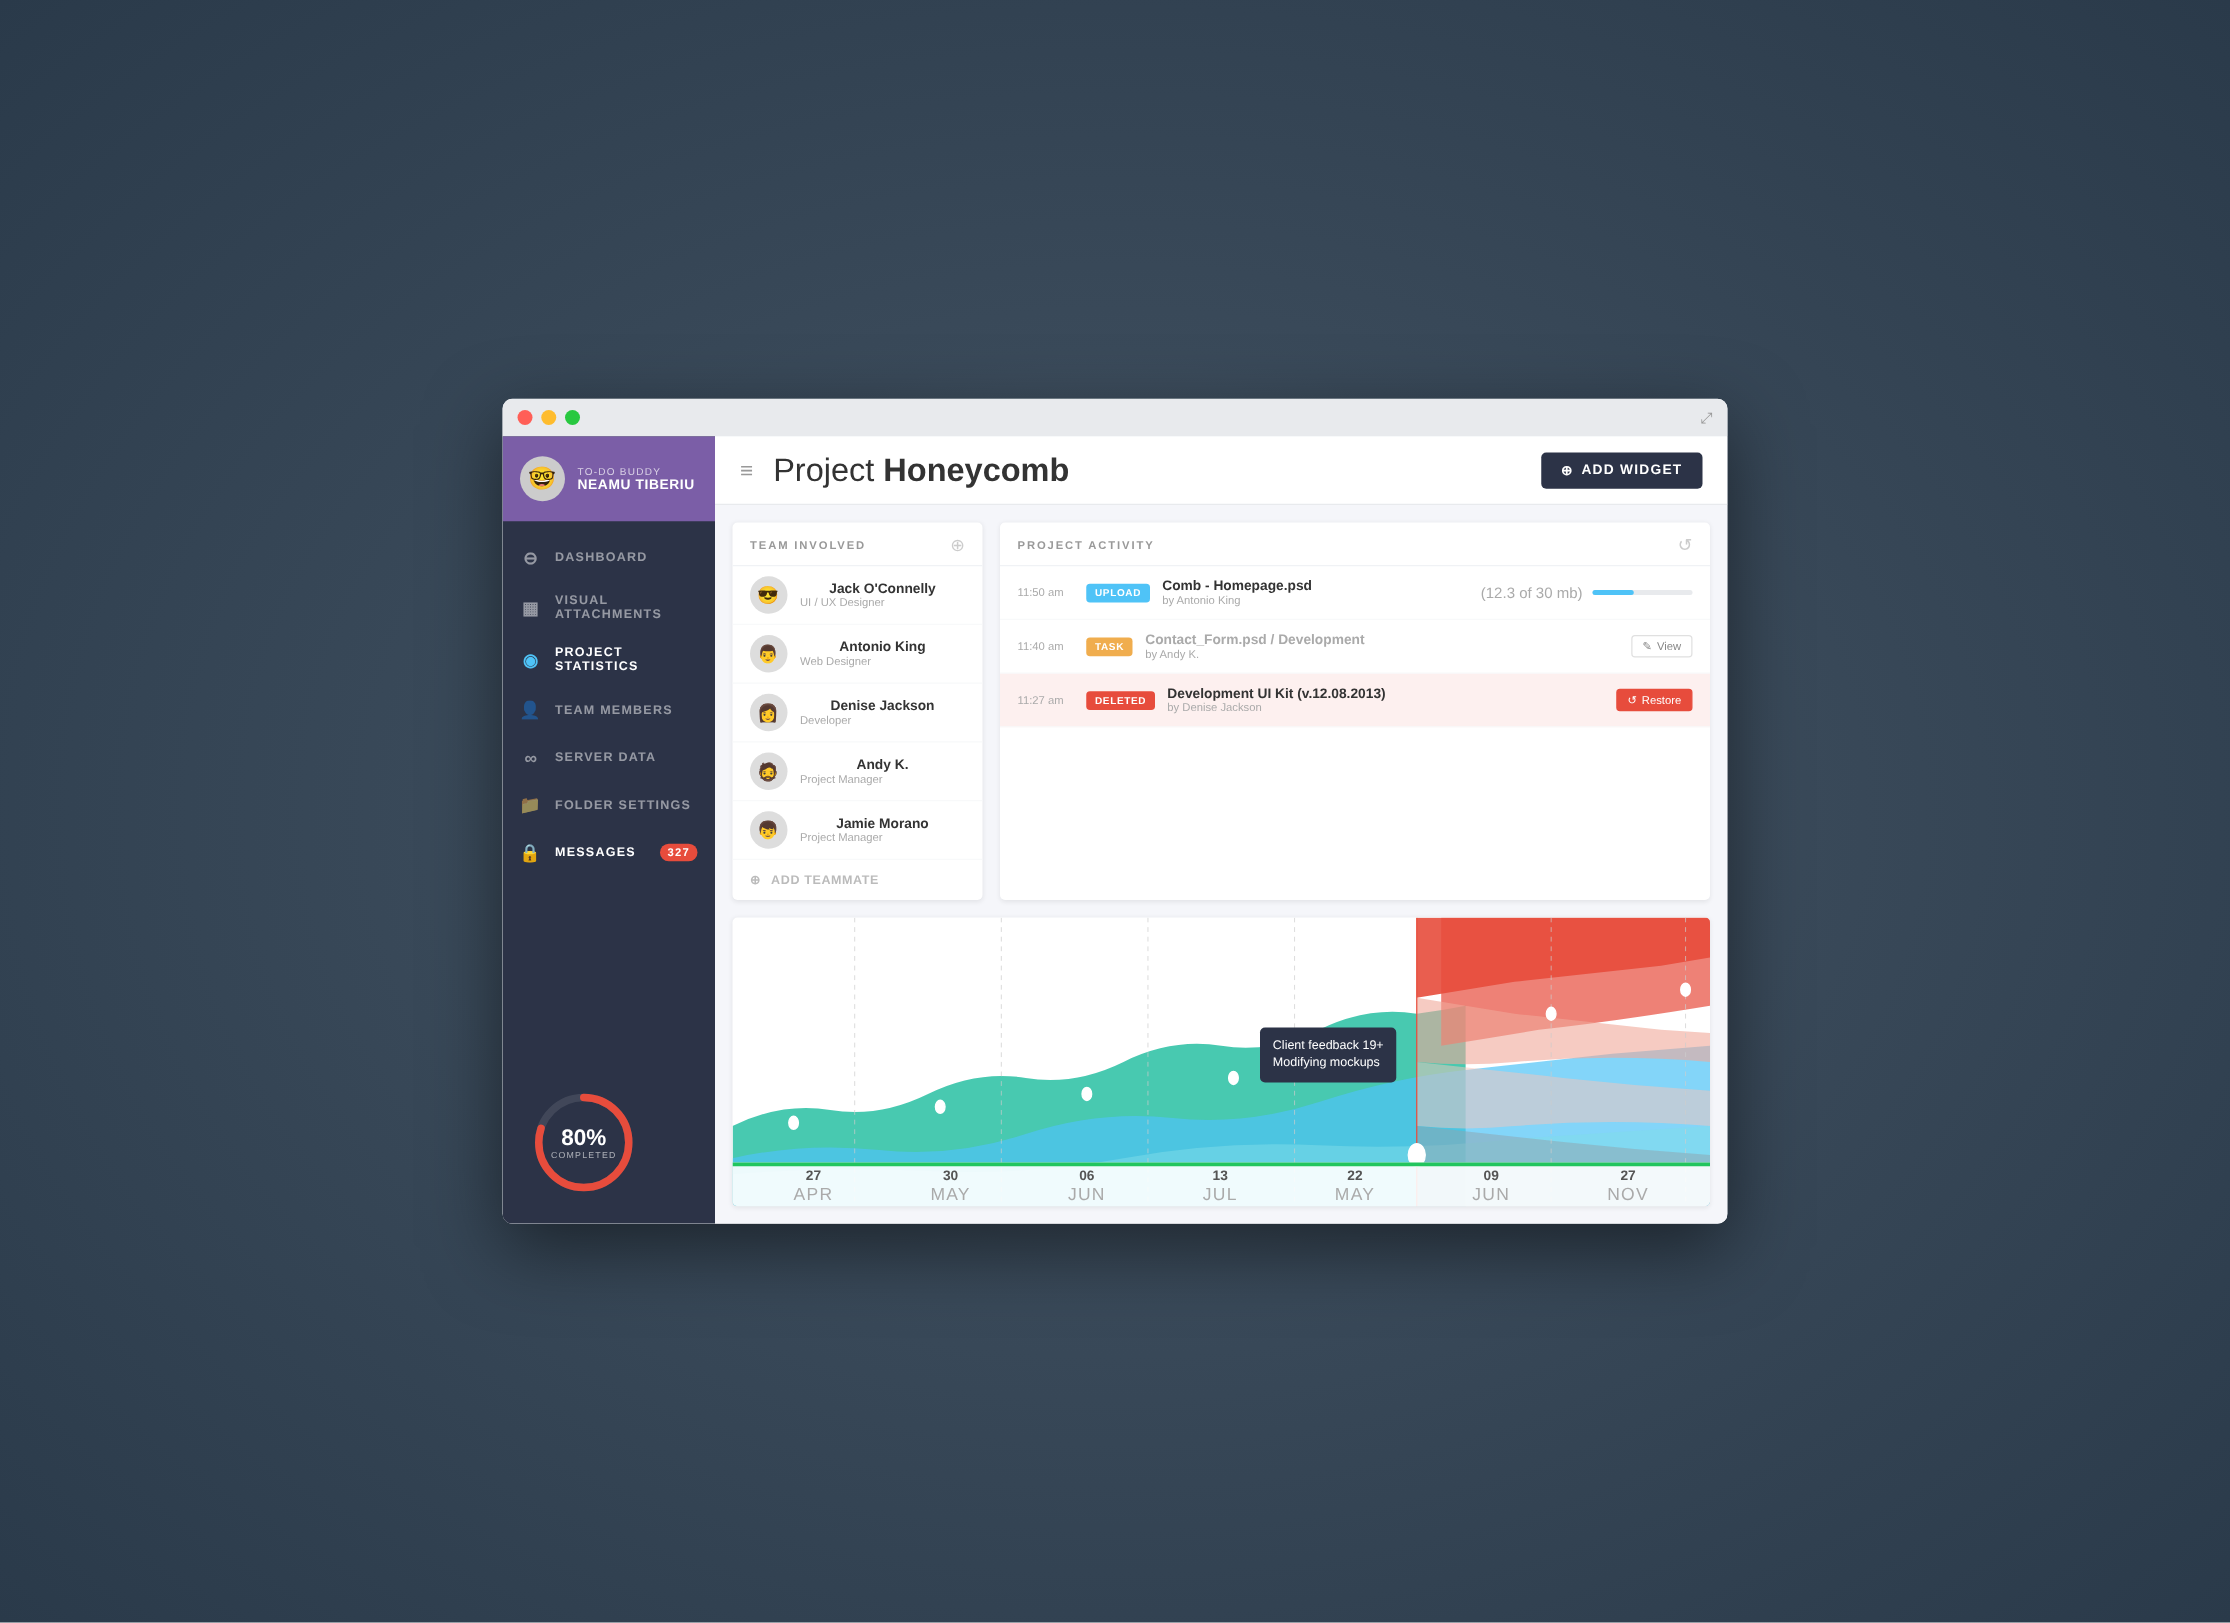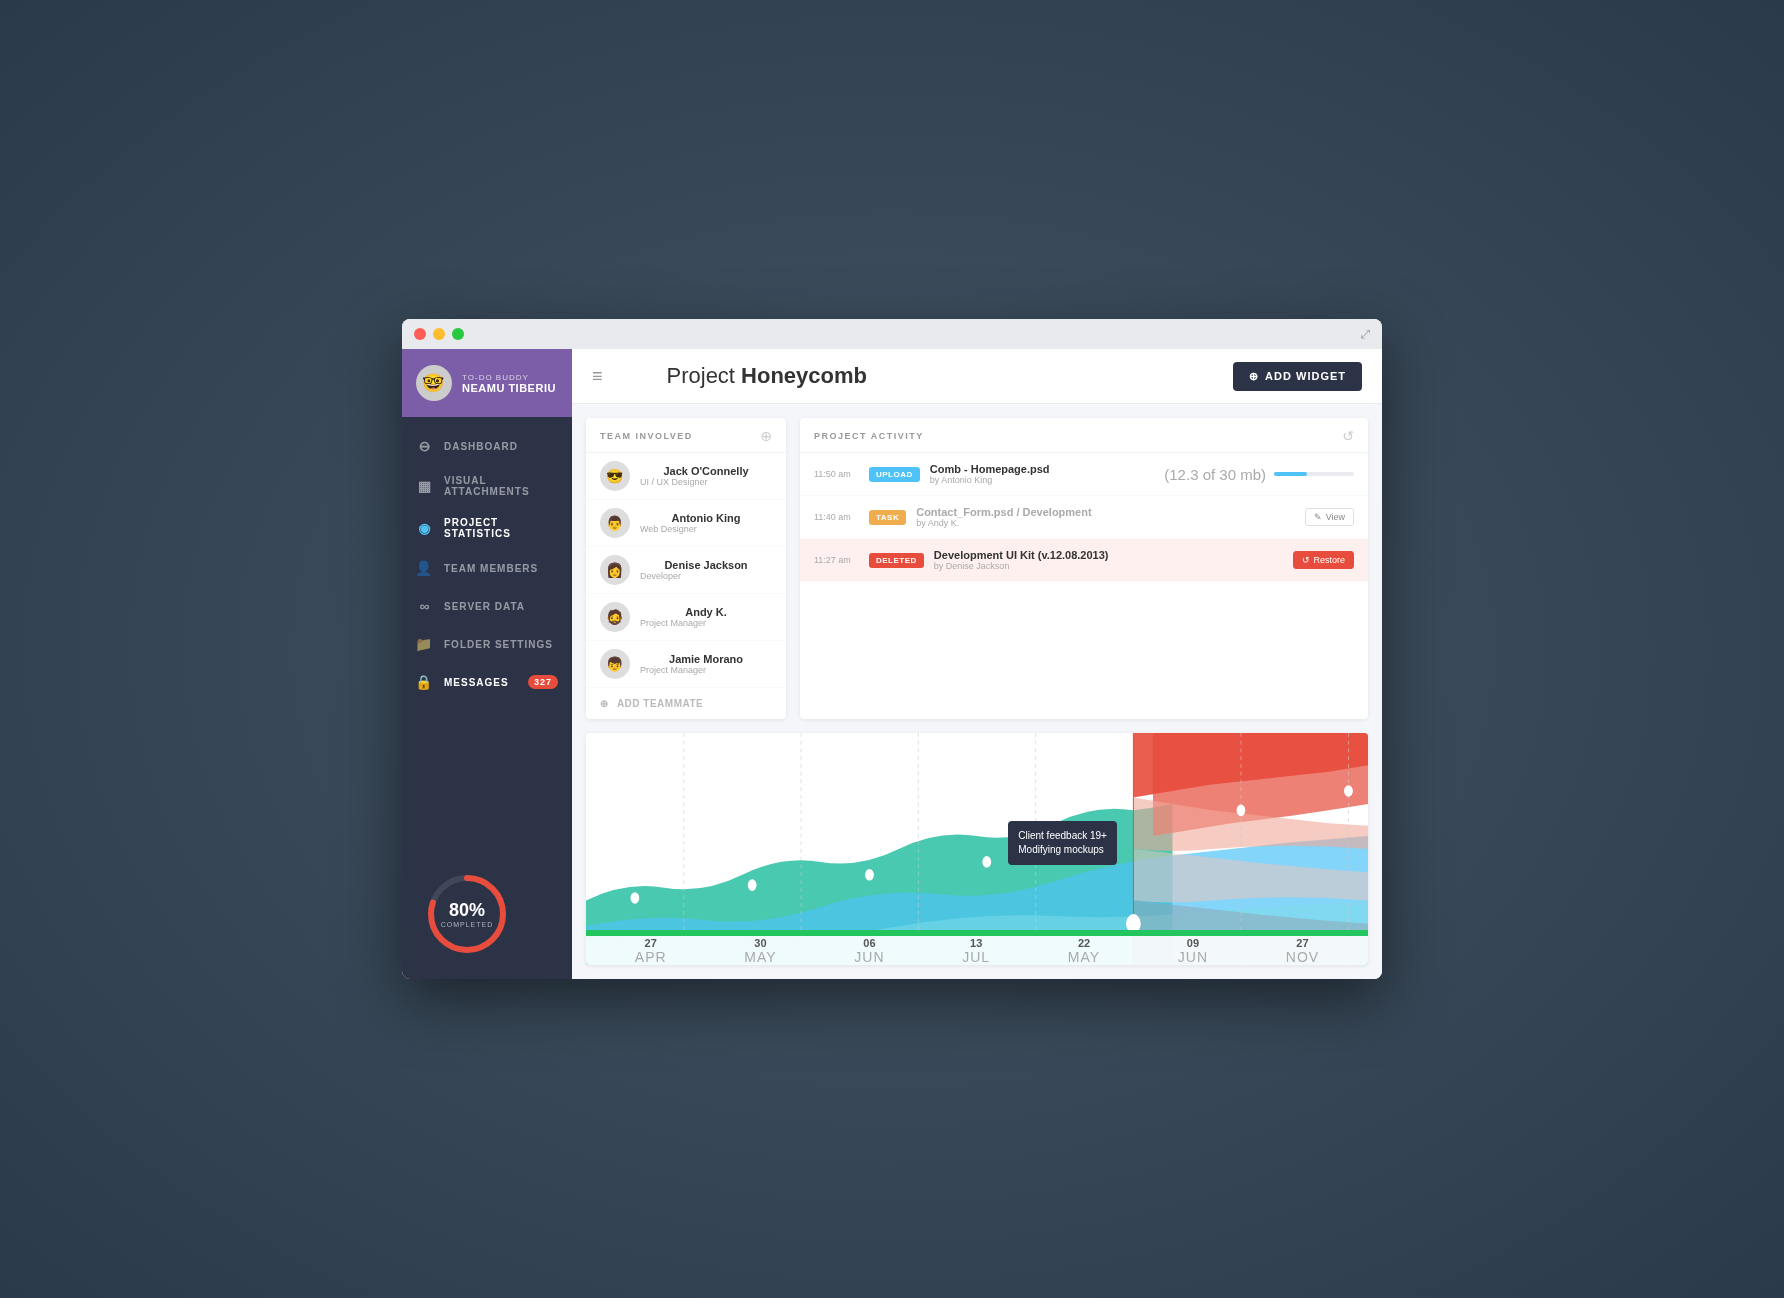--- a/index.html
+++ b/index.html
@@ -180,25 +180,24 @@
       border-bottom: 1px solid #e8eaed;
       flex-shrink: 0;
     }
     .menu-icon {
       color: #999;
       font-size: 18px;
       margin-right: 16px;
       cursor: pointer;
     }
     .page-title {
-      font-size: 22px;
+      font-size: 26px;
       font-weight: 300;
       color: #333;
       flex: 1;
-      margin-left: 48px;
     }
     .page-title strong { font-weight: 700; }
     .add-widget-btn {
       background: #2c3347;
       color: #fff;
       border: none;
       border-radius: 4px;
       padding: 8px 16px;
       font-size: 11px;
       font-weight: 600;
@@ -317,21 +316,21 @@
     .badge-working { background: #2ecc71; }
     .activity-info { flex: 1; min-width: 0; }
     .activity-filename {
       font-size: 11px;
       font-weight: 600;
       color: #333;
     }
     .activity-filename span { color: #aaa; font-weight: 700; }
     .activity-by { font-size: 9px; color: #aaa; }
     .activity-meta { margin-left: auto; display: flex; align-items: center; gap: 8px; flex-shrink: 0; }
-    .activity-size { font-size: 15px; color: #aaa; padding-left: 34px; }
+    .activity-size { font-size: 12px; color: #aaa; padding-left: 34px; }
     .progress-bar-container { width: 80px; height: 4px; background: #e8eaed; border-radius: 2px; }
     .progress-bar-fill { height: 100%; background: #4fc3f7; border-radius: 2px; }
     .activity-action-btn {
       background: none;
       border: 1px solid #e0e0e0;
       border-radius: 3px;
       padding: 3px 8px;
       font-size: 9px;
       color: #888;
       cursor: pointer;
@@ -370,21 +369,21 @@
       position: absolute;
       bottom: 0;
       left: 0;
       right: 0;
       height: 35px;
       background: rgba(255,255,255,0.9);
       display: flex;
       align-items: center;
       justify-content: space-around;
       padding: 0 10px;
-      border-top: 6px solid #22c55e;
+      border-top: 3px solid #22c55e;
     }
     .timeline-item {
       text-align: center;
     }
     .timeline-date { font-size: 11px; font-weight: 600; color: #555; }
     .timeline-month { font-size: 14px; color: #aaa; letter-spacing: 1px; }
   </style>
 </head>
 <body>
 

